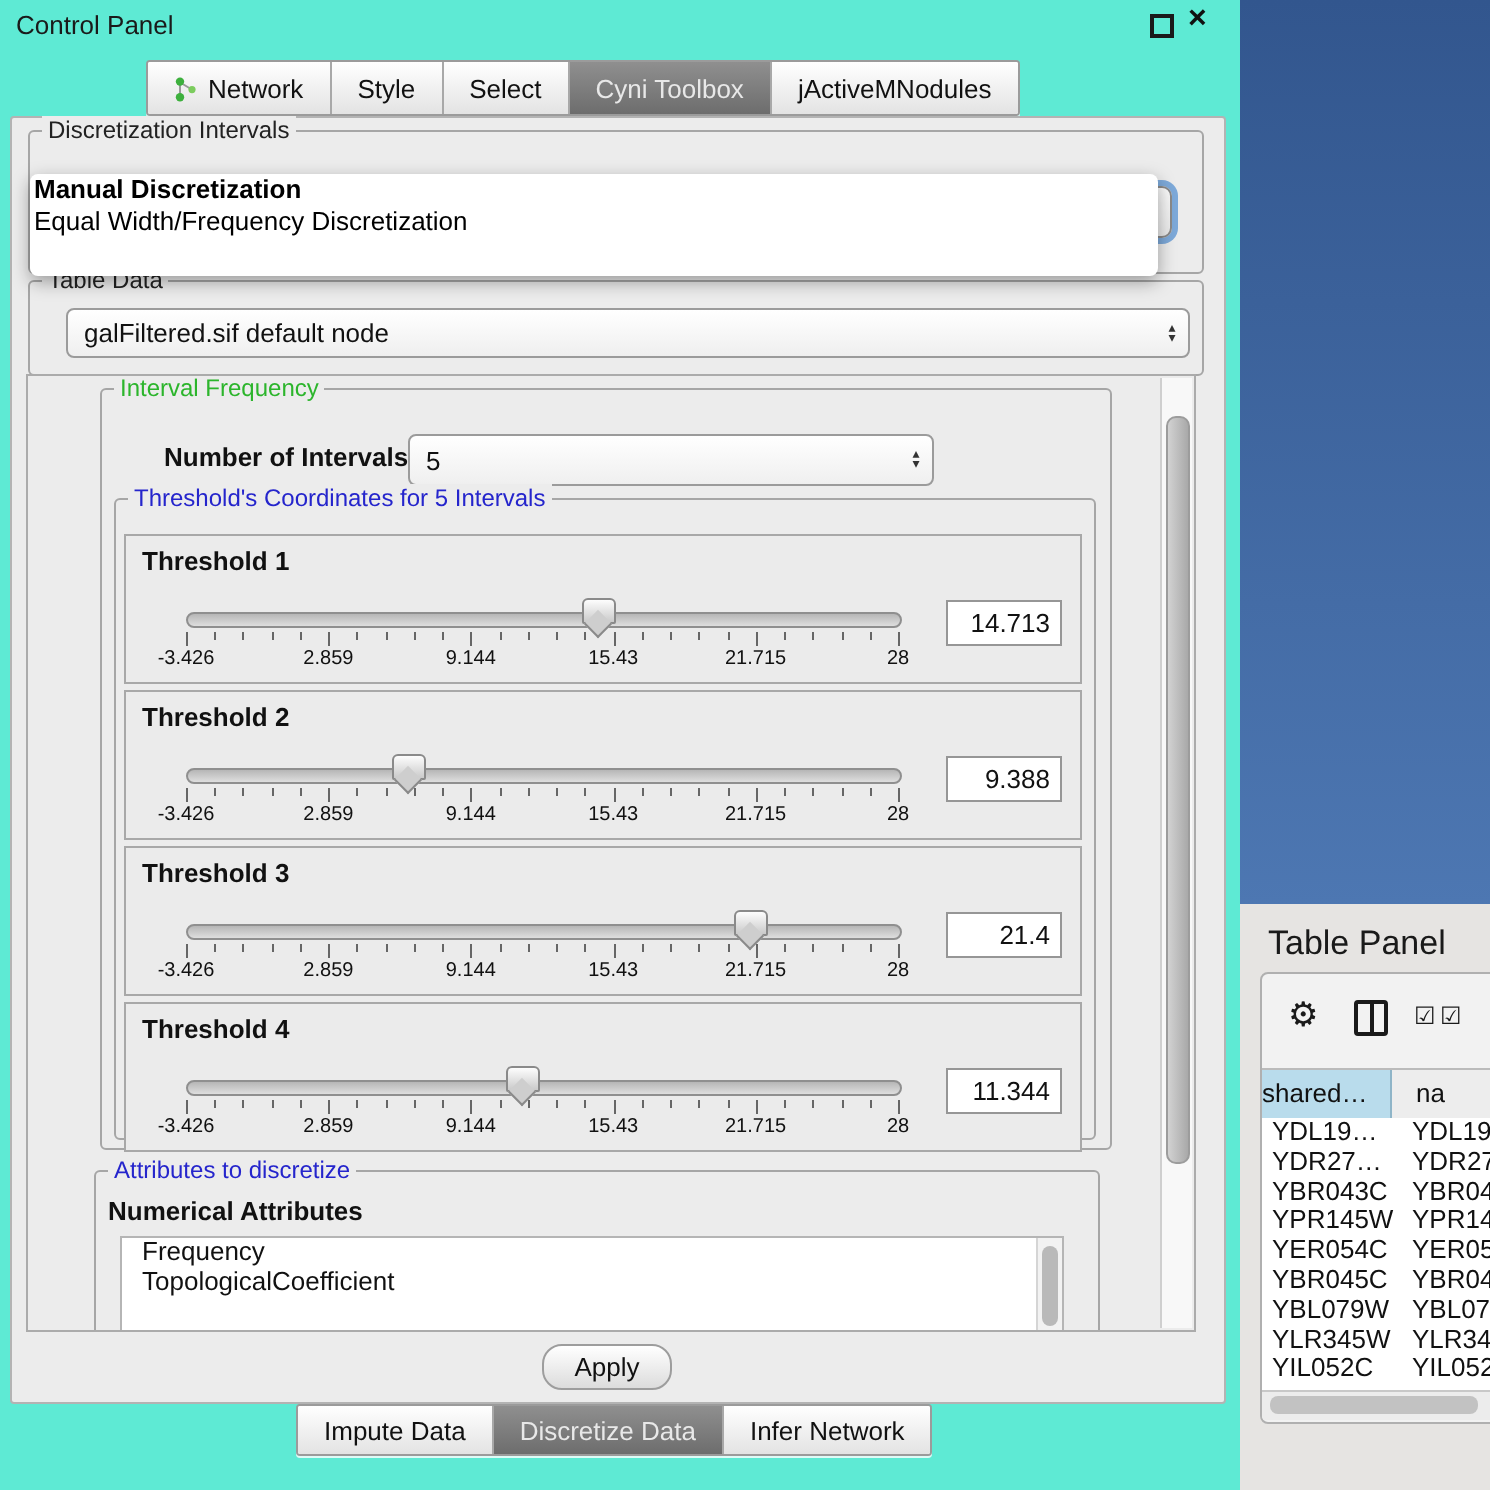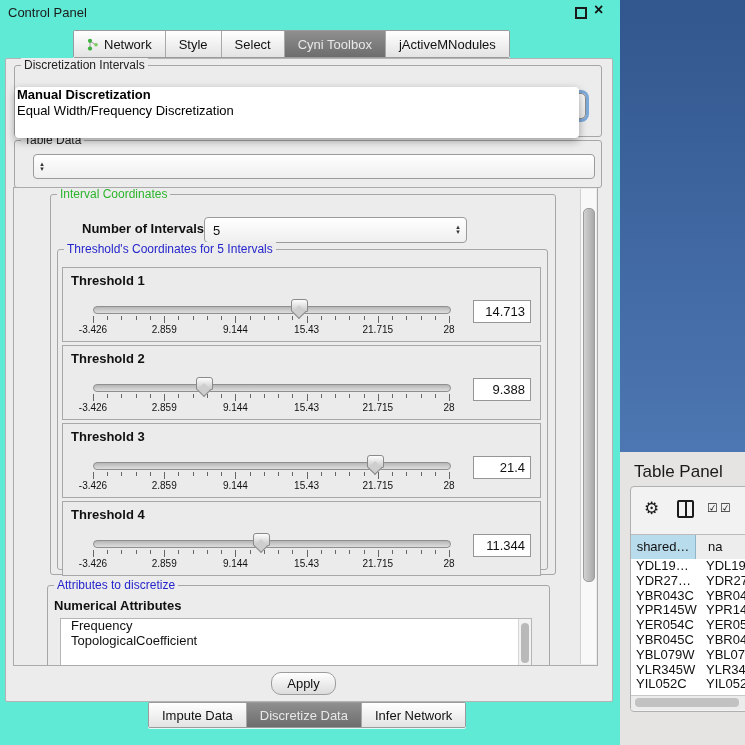--- a/index.html
+++ b/index.html
@@ -82,21 +82,21 @@
   #tp-box{position:absolute;left:10px;top:34px;width:120px;height:224px;background:#f2f2f2;
           border:1px solid #b0b0b0;border-radius:4px;overflow:hidden}
   #tp-toolbar{position:absolute;left:0;top:0;width:100%;height:46px}
   .tp-icon{position:absolute;font-family:"DejaVu Sans",sans-serif;color:#1a1a1a}
   #icon-gear{left:13px;top:11px;font-size:17px}
   #icon-split{left:46px;top:13px;width:13px;height:14px;border:2px solid #1a1a1a;border-radius:2px}
   #icon-split::after{content:"";position:absolute;left:5.5px;top:0;width:2px;height:14px;background:#1a1a1a}
   #icon-check1{left:76px;top:14px;font-size:12px}
   #icon-check2{left:89px;top:14px;font-size:12px}
   #tp-header{position:absolute;left:0;top:47px;width:100%;height:24px;display:flex;border-top:1px solid #bbb;border-bottom:1px solid #9a9a9a}
-  .tp-hcell{font-size:13px;color:#111;text-align:center;line-height:23px;overflow:hidden;white-space:nowrap}
+  .tp-hcell{font-size:13px;color:#111;text-align:left;line-height:23px;overflow:hidden;white-space:nowrap}
   .tp-hcell.sel{width:64px;background:#b9dcec;border-right:1px solid #8fb5c8}
   .tp-hcell.plain{flex:1;background:#ededed;text-align:left;padding-left:12px}
   #tp-rows{position:absolute;left:0;top:72px;width:100%;height:136px;background:#fff}
   .tp-row{display:flex;height:14.8px;line-height:14.8px;font-size:13px;color:#111}
   .tp-c1{width:66px;padding-left:5px;overflow:hidden;white-space:nowrap}
   .tp-c2{flex:1;padding-left:4px;overflow:hidden;white-space:nowrap}
   #tp-hscroll{position:absolute;left:0;top:208px;width:100%;height:14px;background:#ececec;border-top:1px solid #c8c8c8}
   #tp-hthumb{position:absolute;left:4px;top:2px;width:104px;height:9px;border-radius:4px;background:#c2c2c2}
 </style>
 </head>
@@ -144,27 +144,28 @@
     <div id="algo-popup">
       <div id="popup-items">
           <div class="popup-item selected">Manual Discretization</div>
           <div class="popup-item">Equal Width/Frequency Discretization</div>
         </div>
     </div>
 
     <div class="group" id="tabledata-group">
       <span class="group-title">Table Data</span>
       <div id="tabledata-combo" class="combo">
+        <span class="combo-text">galFiltered.sif default node</span>
         <span class="stepper">▴<br>▾</span>
       </div>
     </div>
 
     <div id="viewport">
       <div class="group" id="interval-group">
-        <span class="group-title gt-green">Interval Coordinates</span>
+        <span class="group-title gt-green">Interval Frequency</span>
       </div>
       <div id="numint-label">Number of Intervals</div>
       <div id="numint-spinner" class="combo">
         <span class="combo-text">5</span>
         <span class="stepper">▴<br>▾</span>
       </div>
       <div class="group" id="thresholds-group">
         <span class="group-title gt-blue">Threshold's Coordinates for 5 Intervals</span>
       </div>
       <div id="th-container">

